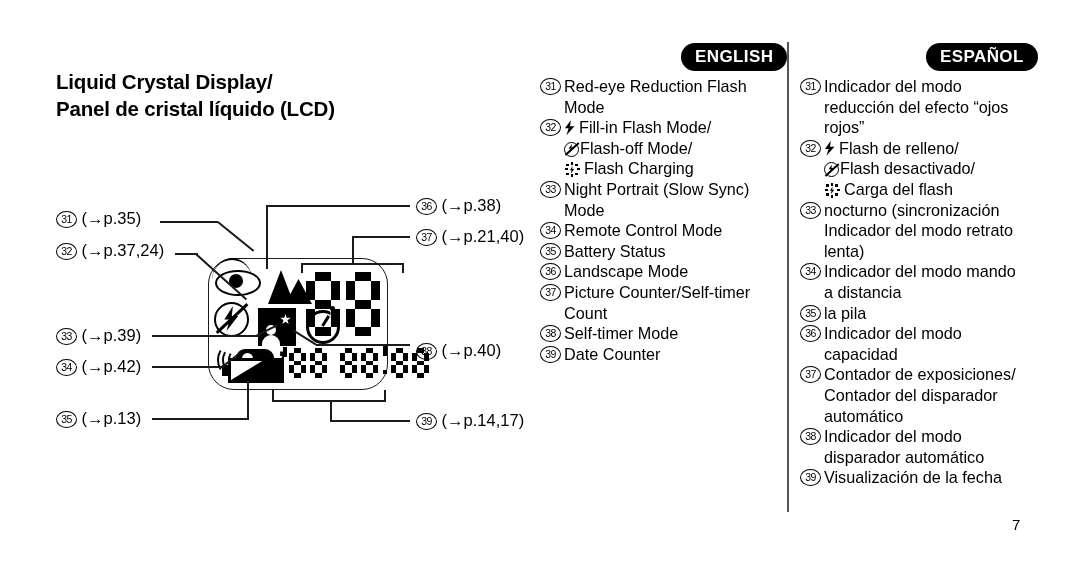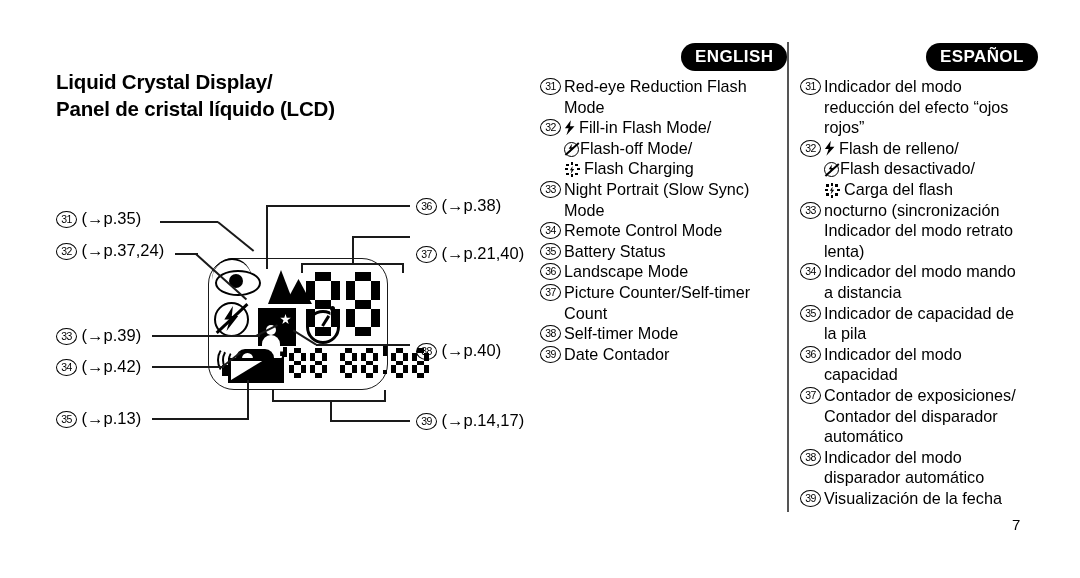--- a/index.html
+++ b/index.html
@@ -373,21 +373,21 @@
       <span class="cref">(→p.42)</span>
     </div>
     <div class="callout" style="left:56px;top:408px;">
       <span class="cnum"><span style="display: inline-block; width: 19px; height: 15px; line-height: 14px; border: 1.3px solid rgb(0, 0, 0); border-radius: 50%; text-align: center; font-size: 10.5px; letter-spacing: -0.5px; vertical-align: 1px; font-family: &quot;Liberation Sans&quot;, sans-serif;">35</span></span>
       <span class="cref">(→p.13)</span>
     </div>
     <div class="callout" style="left:416px;top:195px;">
       <span class="cnum"><span style="display: inline-block; width: 19px; height: 15px; line-height: 14px; border: 1.3px solid rgb(0, 0, 0); border-radius: 50%; text-align: center; font-size: 10.5px; letter-spacing: -0.5px; vertical-align: 1px; font-family: &quot;Liberation Sans&quot;, sans-serif;">36</span></span>
       <span class="cref">(→p.38)</span>
     </div>
-    <div class="callout" style="left:416px;top:226px;margin-top:17px;">
+    <div class="callout" style="left:416px;top:226px;">
       <span class="cnum"><span style="display: inline-block; width: 19px; height: 15px; line-height: 14px; border: 1.3px solid rgb(0, 0, 0); border-radius: 50%; text-align: center; font-size: 10.5px; letter-spacing: -0.5px; vertical-align: 1px; font-family: &quot;Liberation Sans&quot;, sans-serif;">37</span></span>
       <span class="cref">(→p.21,40)</span>
     </div>
     <div class="callout" style="left:416px;top:334px;margin-top:6px;">
       <span class="cnum"><span style="display: inline-block; width: 19px; height: 15px; line-height: 14px; border: 1.3px solid rgb(0, 0, 0); border-radius: 50%; text-align: center; font-size: 10.5px; letter-spacing: -0.5px; vertical-align: 1px; font-family: &quot;Liberation Sans&quot;, sans-serif;">38</span></span>
       <span class="cref">(→p.40)</span>
     </div>
     <div class="callout" style="left:416px;top:410px;">
       <span class="cnum"><span style="display: inline-block; width: 19px; height: 15px; line-height: 14px; border: 1.3px solid rgb(0, 0, 0); border-radius: 50%; text-align: center; font-size: 10.5px; letter-spacing: -0.5px; vertical-align: 1px; font-family: &quot;Liberation Sans&quot;, sans-serif;">39</span></span>
       <span class="cref">(→p.14,17)</span>
@@ -444,21 +444,21 @@
       </div>
       <div class="legend-item">
         <div class="legend-num"><span style="display: inline-block; width: 19px; height: 15px; line-height: 14px; border: 1.3px solid rgb(0, 0, 0); border-radius: 50%; text-align: center; font-size: 10.5px; letter-spacing: -0.5px; vertical-align: 1px; font-family: &quot;Liberation Sans&quot;, sans-serif;">38</span></div>
         <div class="legend-text">
           <span class="ln"><span>Self-timer Mode</span></span>
         </div>
       </div>
       <div class="legend-item">
         <div class="legend-num"><span style="display: inline-block; width: 19px; height: 15px; line-height: 14px; border: 1.3px solid rgb(0, 0, 0); border-radius: 50%; text-align: center; font-size: 10.5px; letter-spacing: -0.5px; vertical-align: 1px; font-family: &quot;Liberation Sans&quot;, sans-serif;">39</span></div>
         <div class="legend-text">
-          <span class="ln"><span>Date Contador</span></span>
+          <span class="ln"><span>Date Counter</span></span>
         </div>
       </div>
     </div>
   <div class="legend-col" id="legend-espanol">
       <div class="legend-item">
         <div class="legend-num"><span style="display: inline-block; width: 19px; height: 15px; line-height: 14px; border: 1.3px solid rgb(0, 0, 0); border-radius: 50%; text-align: center; font-size: 10.5px; letter-spacing: -0.5px; vertical-align: 1px; font-family: &quot;Liberation Sans&quot;, sans-serif;">31</span></div>
         <div class="legend-text">
           <span class="ln"><span>Indicador del modo</span></span>
           <span class="ln"><span>reducción del efecto “ojos</span></span>
           <span class="ln"><span>rojos”</span></span>
@@ -483,21 +483,20 @@
       <div class="legend-item">
         <div class="legend-num"><span style="display: inline-block; width: 19px; height: 15px; line-height: 14px; border: 1.3px solid rgb(0, 0, 0); border-radius: 50%; text-align: center; font-size: 10.5px; letter-spacing: -0.5px; vertical-align: 1px; font-family: &quot;Liberation Sans&quot;, sans-serif;">34</span></div>
         <div class="legend-text">
           <span class="ln"><span>Indicador del modo mando</span></span>
           <span class="ln"><span>a distancia</span></span>
         </div>
       </div>
       <div class="legend-item">
         <div class="legend-num"><span style="display: inline-block; width: 19px; height: 15px; line-height: 14px; border: 1.3px solid rgb(0, 0, 0); border-radius: 50%; text-align: center; font-size: 10.5px; letter-spacing: -0.5px; vertical-align: 1px; font-family: &quot;Liberation Sans&quot;, sans-serif;">35</span></div>
         <div class="legend-text">
-          <span class="ln"><span>Indicador de capacidad de</span></span>
           <span class="ln"><span>la pila</span></span>
         </div>
       </div>
       <div class="legend-item">
         <div class="legend-num"><span style="display: inline-block; width: 19px; height: 15px; line-height: 14px; border: 1.3px solid rgb(0, 0, 0); border-radius: 50%; text-align: center; font-size: 10.5px; letter-spacing: -0.5px; vertical-align: 1px; font-family: &quot;Liberation Sans&quot;, sans-serif;">36</span></div>
         <div class="legend-text">
           <span class="ln"><span>Indicador del modo</span></span>
           <span class="ln"><span>capacidad</span></span>
         </div>
       </div>

